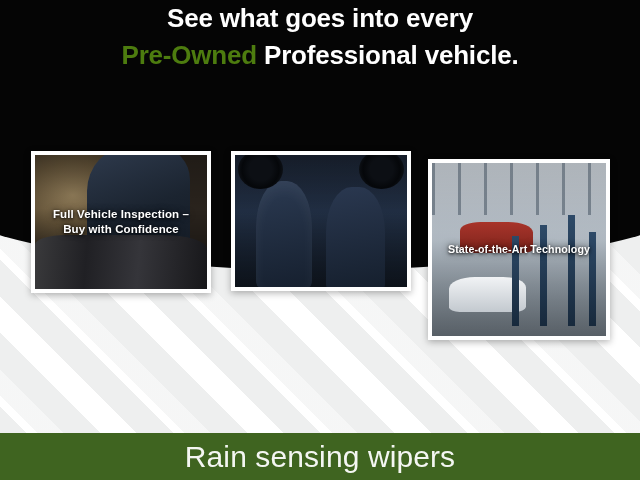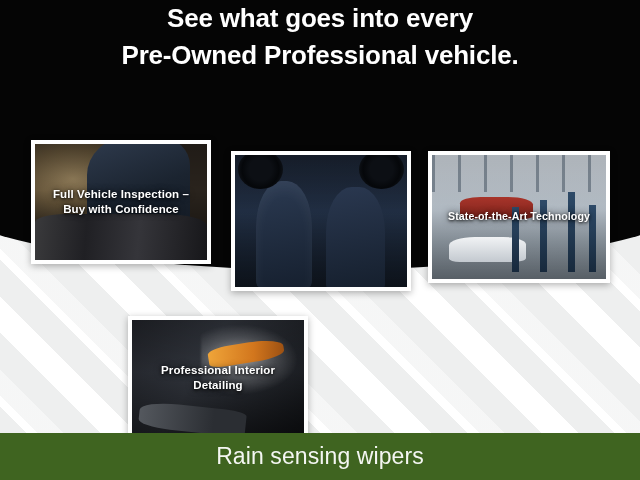--- a/index.html
+++ b/index.html
@@ -55,21 +55,21 @@
   }
   .headline {
     color:#ffffff;
     font-weight:bold;
     font-size:26px;
     line-height:1.42;
     letter-spacing:-0.2px;
     font-stretch:condensed;
     white-space:nowrap;
   }
-  .headline .gold { color:#ffffff; }
+  .headline .gold { color:#4d7c0f; }
 
   
   .card {
     position:absolute;
     background:#ffffff;
     padding:4px;
     box-shadow:0 2px 7px rgba(0,0,0,.30);
     z-index:3;
     overflow:hidden;
   }
@@ -90,23 +90,23 @@
     font-size:11.5px;
     line-height:1.28;
     font-stretch:condensed;
     letter-spacing:.1px;
     text-shadow:0 1px 3px rgba(0,0,0,.9), 0 0 7px rgba(0,0,0,.75);
     z-index:4;
   }
   .card-caption.sm { font-size:10.6px; }
 
   
-  #card-1 { left:31px;  top:140px; width:180px; height:124px; }
+  #card-1 { left:31px;  top:151px; width:180px; height:142px; }
   #card-2 { left:231px; top:151px; width:180px; height:140px; }
-  #card-3 { left:428px; top:151px; width:182px; height:132px; }
+  #card-3 { left:428px; top:159px; width:182px; height:181px; }
   
   #card-4 { left:128px; top:316px; width:180px; height:124px; }
   #card-5 { left:325px; top:316px; width:182px; height:124px; }
 
   
   .scene { position:absolute; inset:0; }
 
   
   .scene-inspection {
     background:
@@ -254,21 +254,21 @@
     left:0; right:0; bottom:0;
     height:47px;
     background:#3f6420;
     display:flex;
     align-items:center;
     justify-content:center;
     z-index:6;
   }
   .greenbar-label {
     color:#f4f6f2;
-    font-size:23px;
+    font-size:30px;
     font-weight:400;
     letter-spacing:.1px;
   }
 </style>
 </head>
 <body>
 
 <div id="stage">
 
   <div class="stripes"></div>
@@ -304,28 +304,19 @@
         <span class="white-car"></span>
         <span class="lift a"></span>
         <span class="lift b"></span>
         <span class="lift c"></span>
         <span class="lift d"></span>
       </div>
       <div class="card-caption sm">State-of-the-Art Technology</div>
     </div>
   </div>
 
-  <div class="card" id="card-4">
-    <div class="card-media">
-      <div class="scene scene-detailing">
-        <span class="tool"></span>
-        <span class="hose"></span>
-      </div>
-      <div class="card-caption">Professional Interior Detailing</div>
-    </div>
-  </div>
 
 
   <div class="greenbar">
     <span class="greenbar-label">Rain sensing wipers</span>
   </div>
 
 </div>
 
 </body></html>

